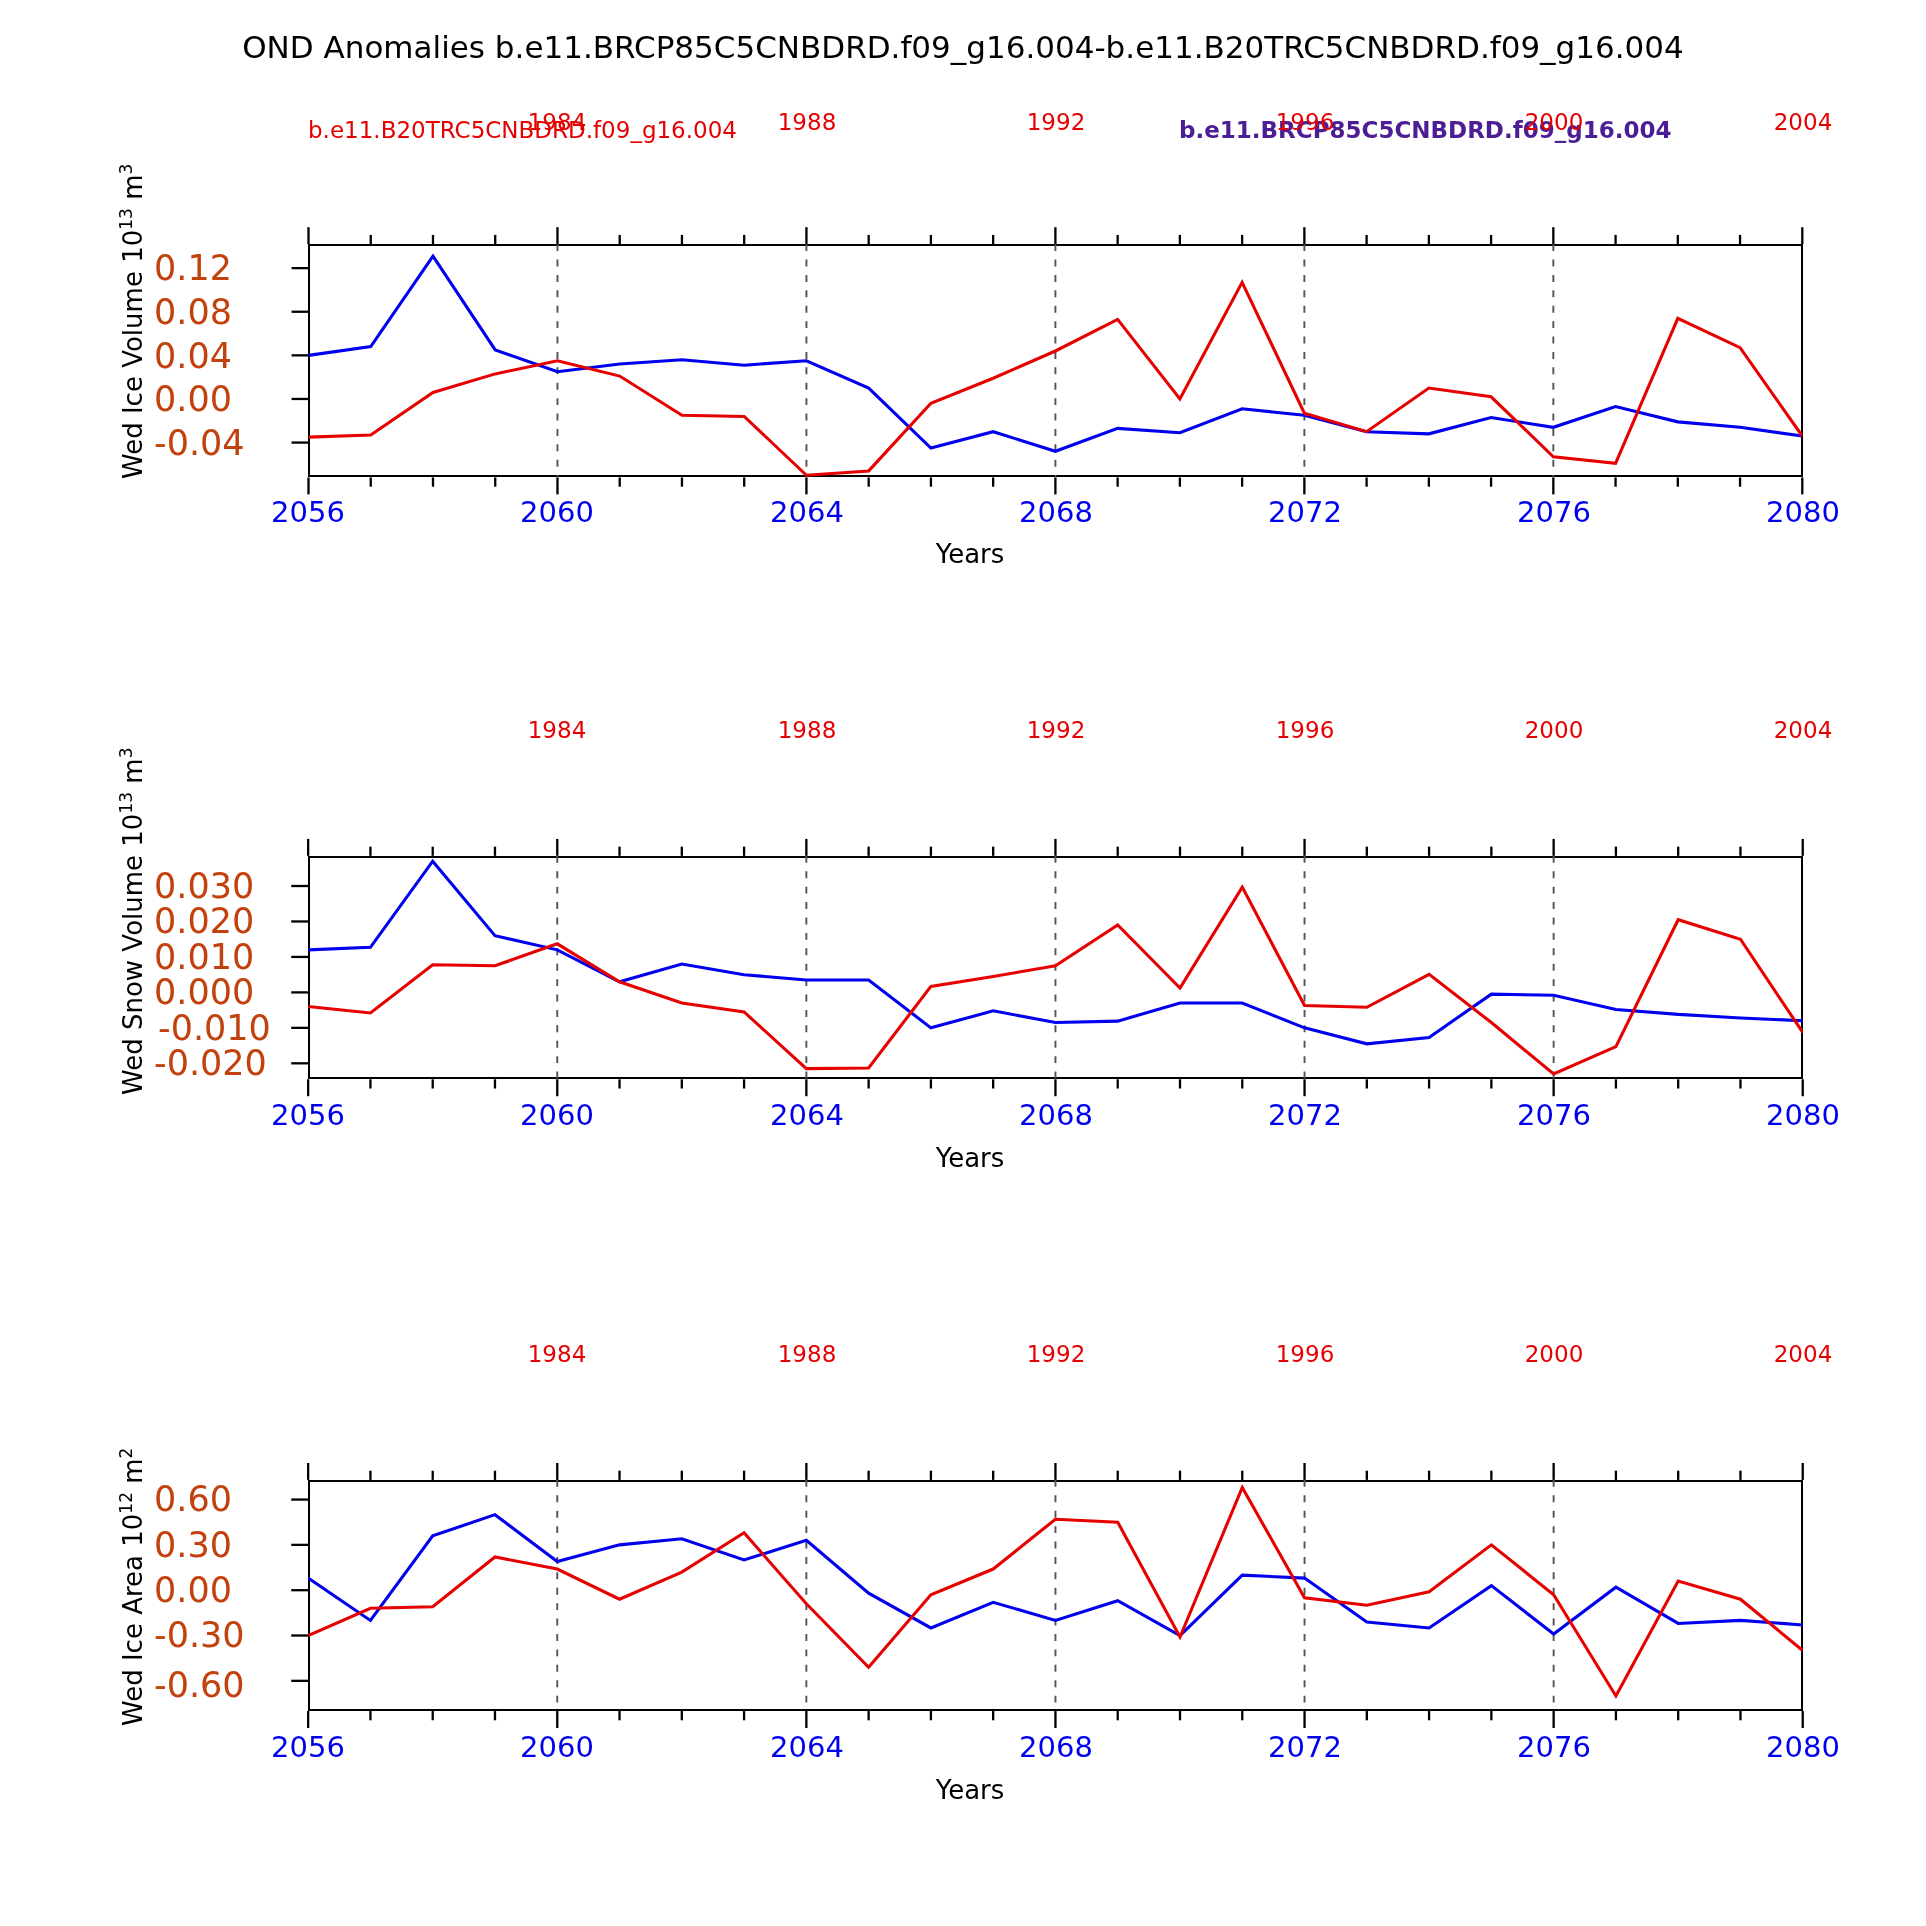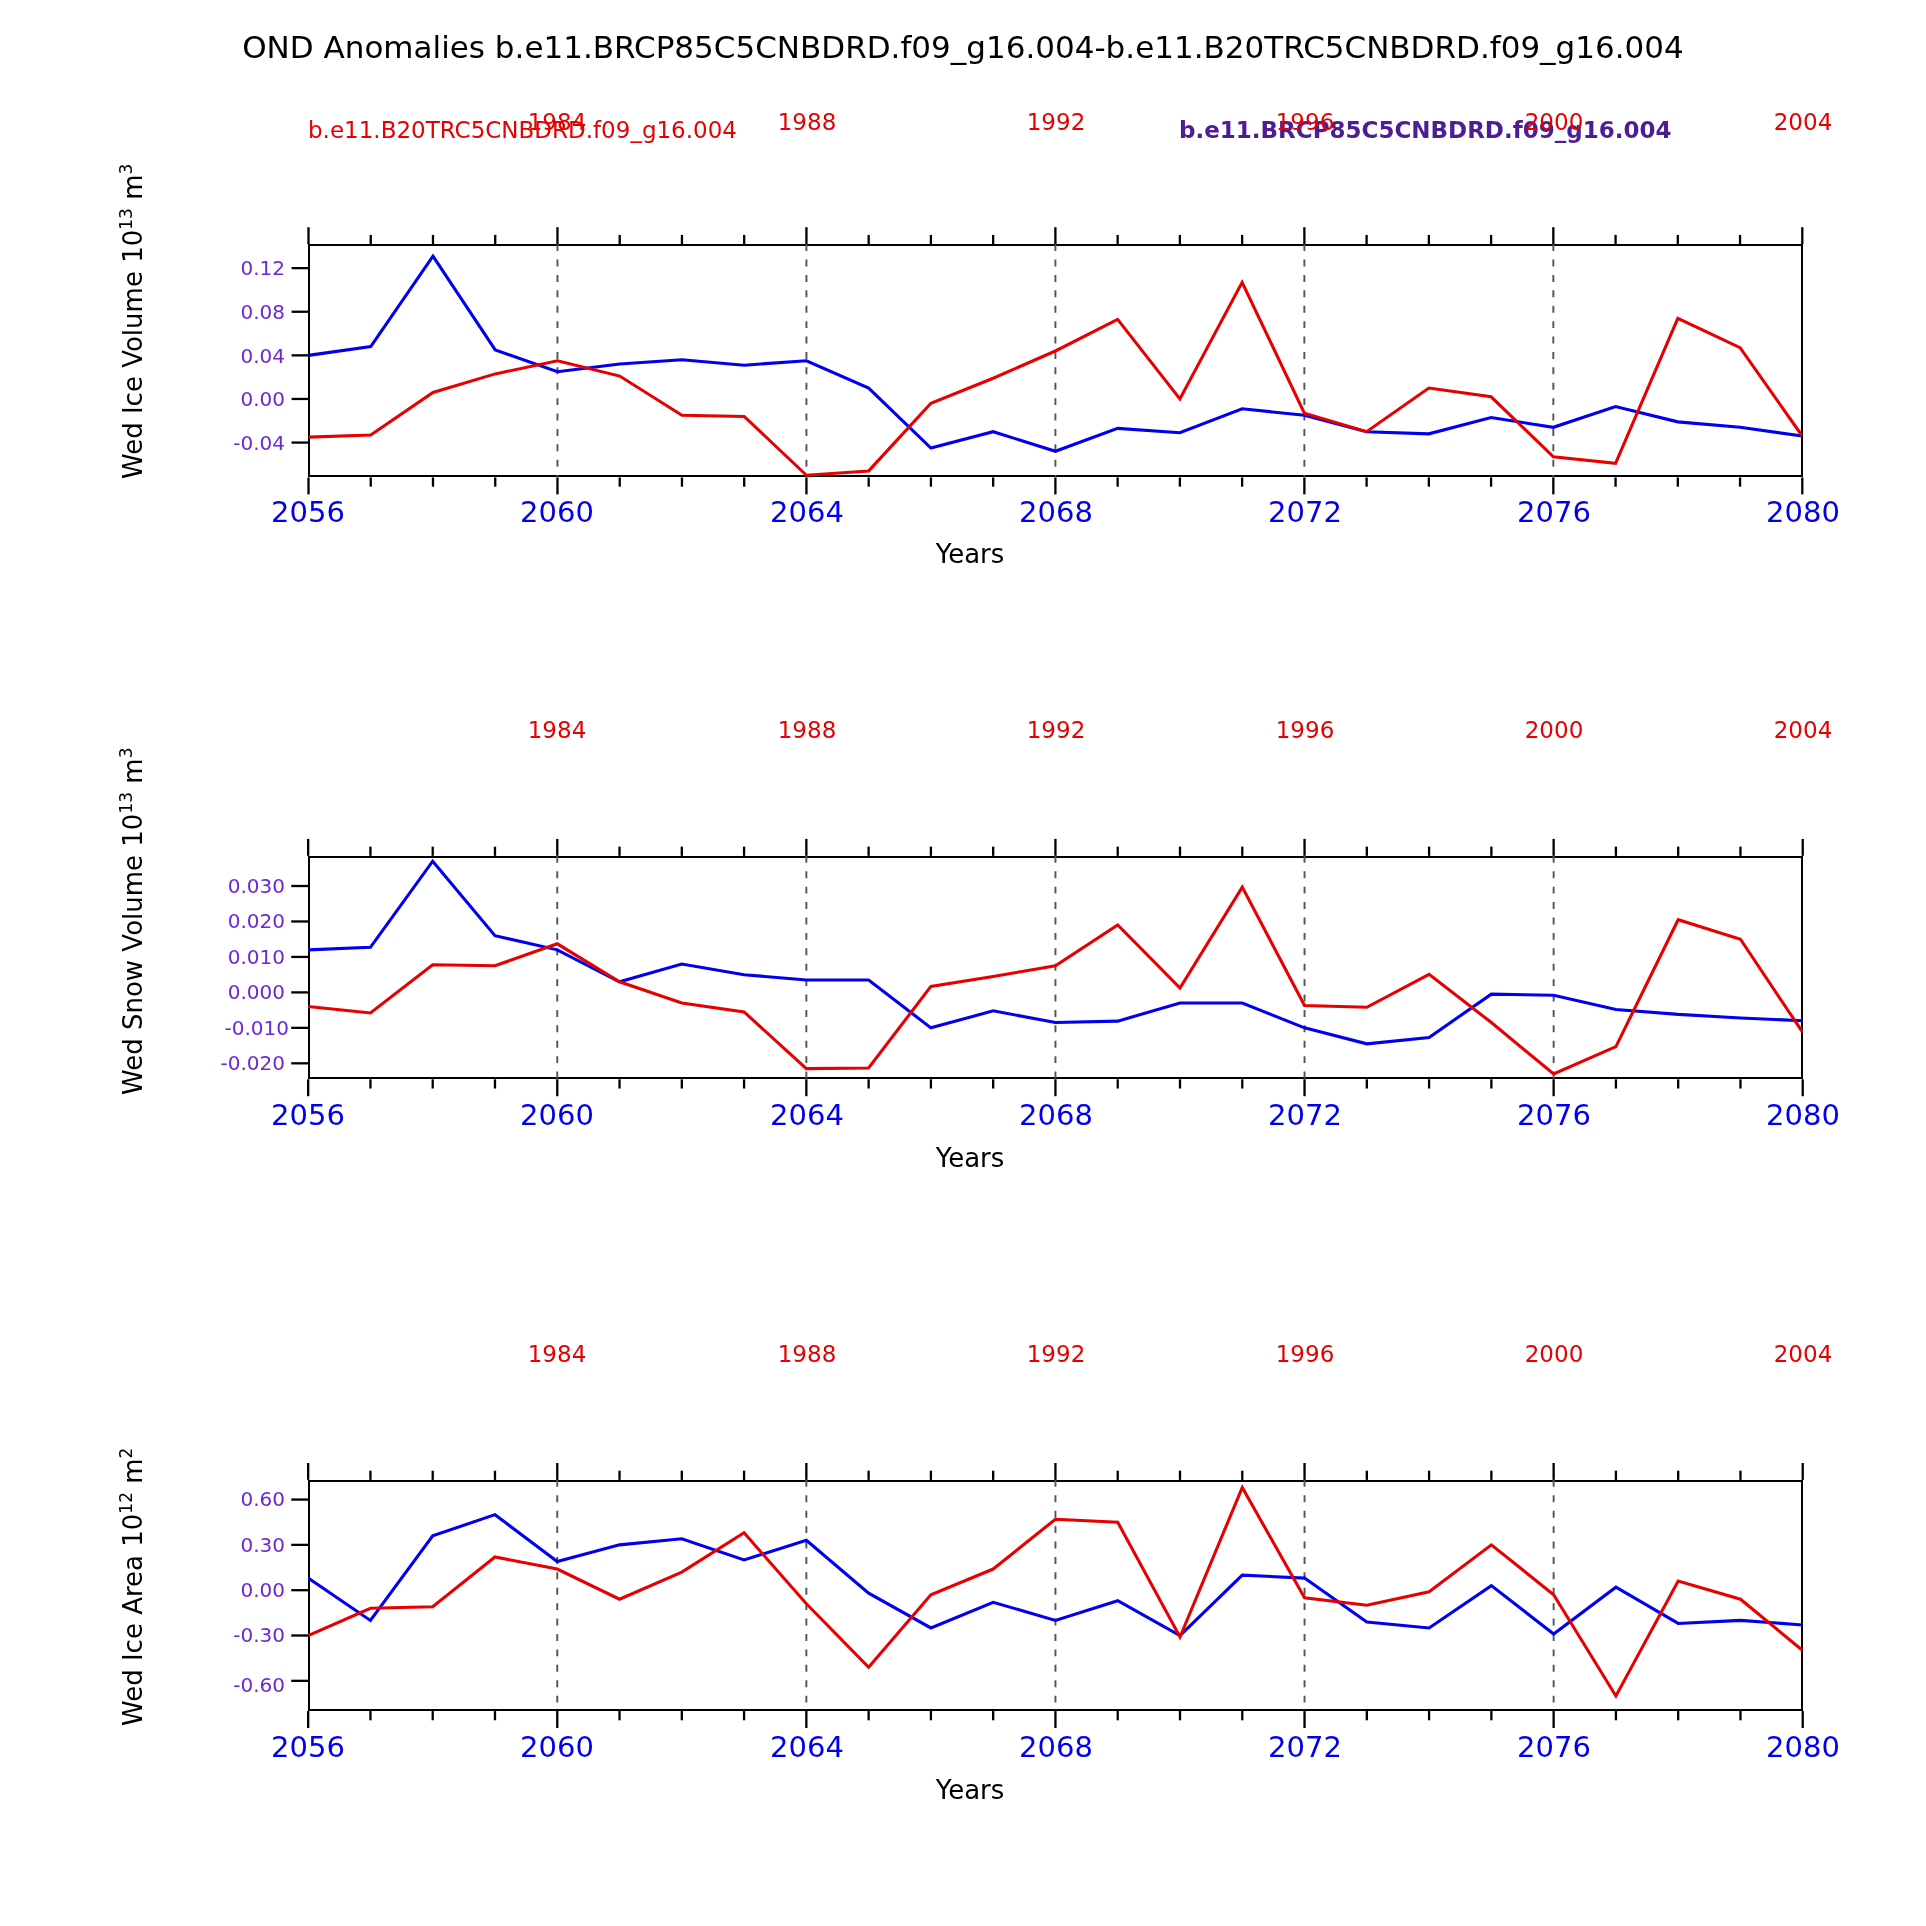--- a/index.html
+++ b/index.html
@@ -84,25 +84,24 @@
     transform: rotate(-90deg);
   }
   .plotbox {
     position: absolute;
     box-sizing: border-box;
     border: 2.3px solid #000;
     background: #fff;
   }
   .ytick-label {
     position: absolute;
-    font-size: 20px;
-    text-align: right;
+    font-size: 35px;
     white-space: nowrap;
     transform: translateY(-50%);
-    color: #6d28d9;
+    color: #c2410c;
   }
   svg { display: block; }
 </style>
 </head>
 <body>
 
 <div class="page-title">OND Anomalies b.e11.BRCP85C5CNBDRD.f09_g16.004-b.e11.B20TRC5CNBDRD.f09_g16.004</div>
 
 <div class="panel" id="panel-0">
     <div class="legend-red" style="color: rgb(230, 0, 0);">b.e11.B20TRC5CNBDRD.f09_g16.004</div>

